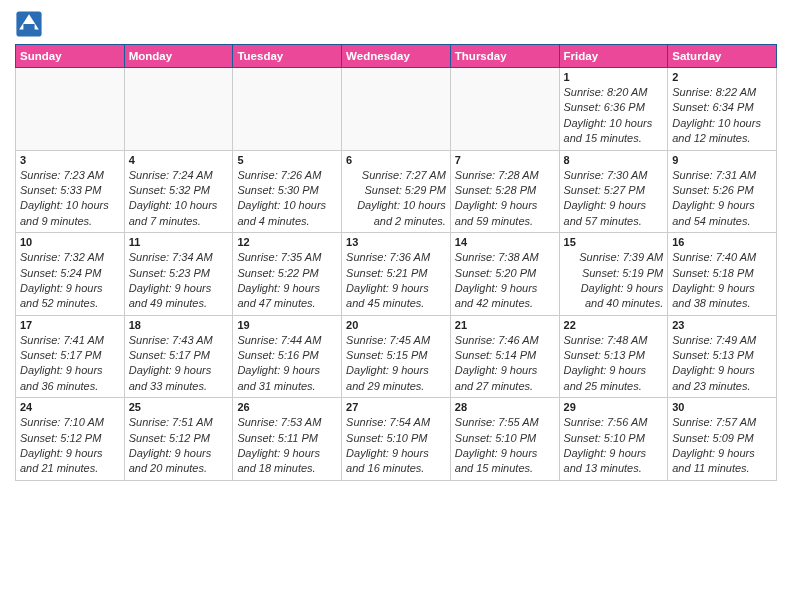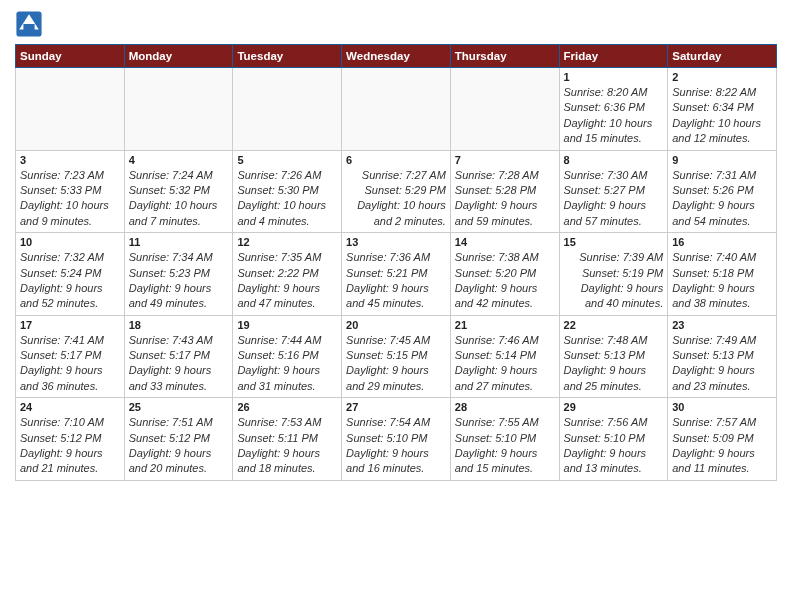--- a/index.html
+++ b/index.html
@@ -50,21 +50,21 @@
     .location {
       font-size: 13px;
       color: #444;
     }
     .calendar-table {
       width: 100%;
       border-collapse: collapse;
       table-layout: fixed;
     }
     .calendar-table th {
-      background-color: #7f1d1d;
+      background-color: #ec4899;
       color: #fff;
       font-size: 11.5px;
       padding: 5px 4px;
       text-align: left;
       border: 1px solid #1a5a9a;
     }
     .calendar-table td {
       border: 1px solid #ccc;
       vertical-align: top;
       padding: 3px 4px;
@@ -197,21 +197,21 @@
           </td>
           <td>
             <span class="day-number">11</span>
             <div class="day-info" style="white-space: pre-line;">Sunrise: 7:34 AM
 Sunset: 5:23 PM
 Daylight: 9 hours and 49 minutes.</div>
           </td>
           <td>
             <span class="day-number">12</span>
             <div class="day-info" style="white-space: pre-line;">Sunrise: 7:35 AM
-Sunset: 2:22 PM
+Sunset: 5:22 PM
 Daylight: 9 hours and 47 minutes.</div>
           </td>
           <td>
             <span class="day-number">13</span>
             <div class="day-info" style="white-space: pre-line;">Sunrise: 7:36 AM
 Sunset: 5:21 PM
 Daylight: 9 hours and 45 minutes.</div>
           </td>
           <td>
             <span class="day-number">14</span>

